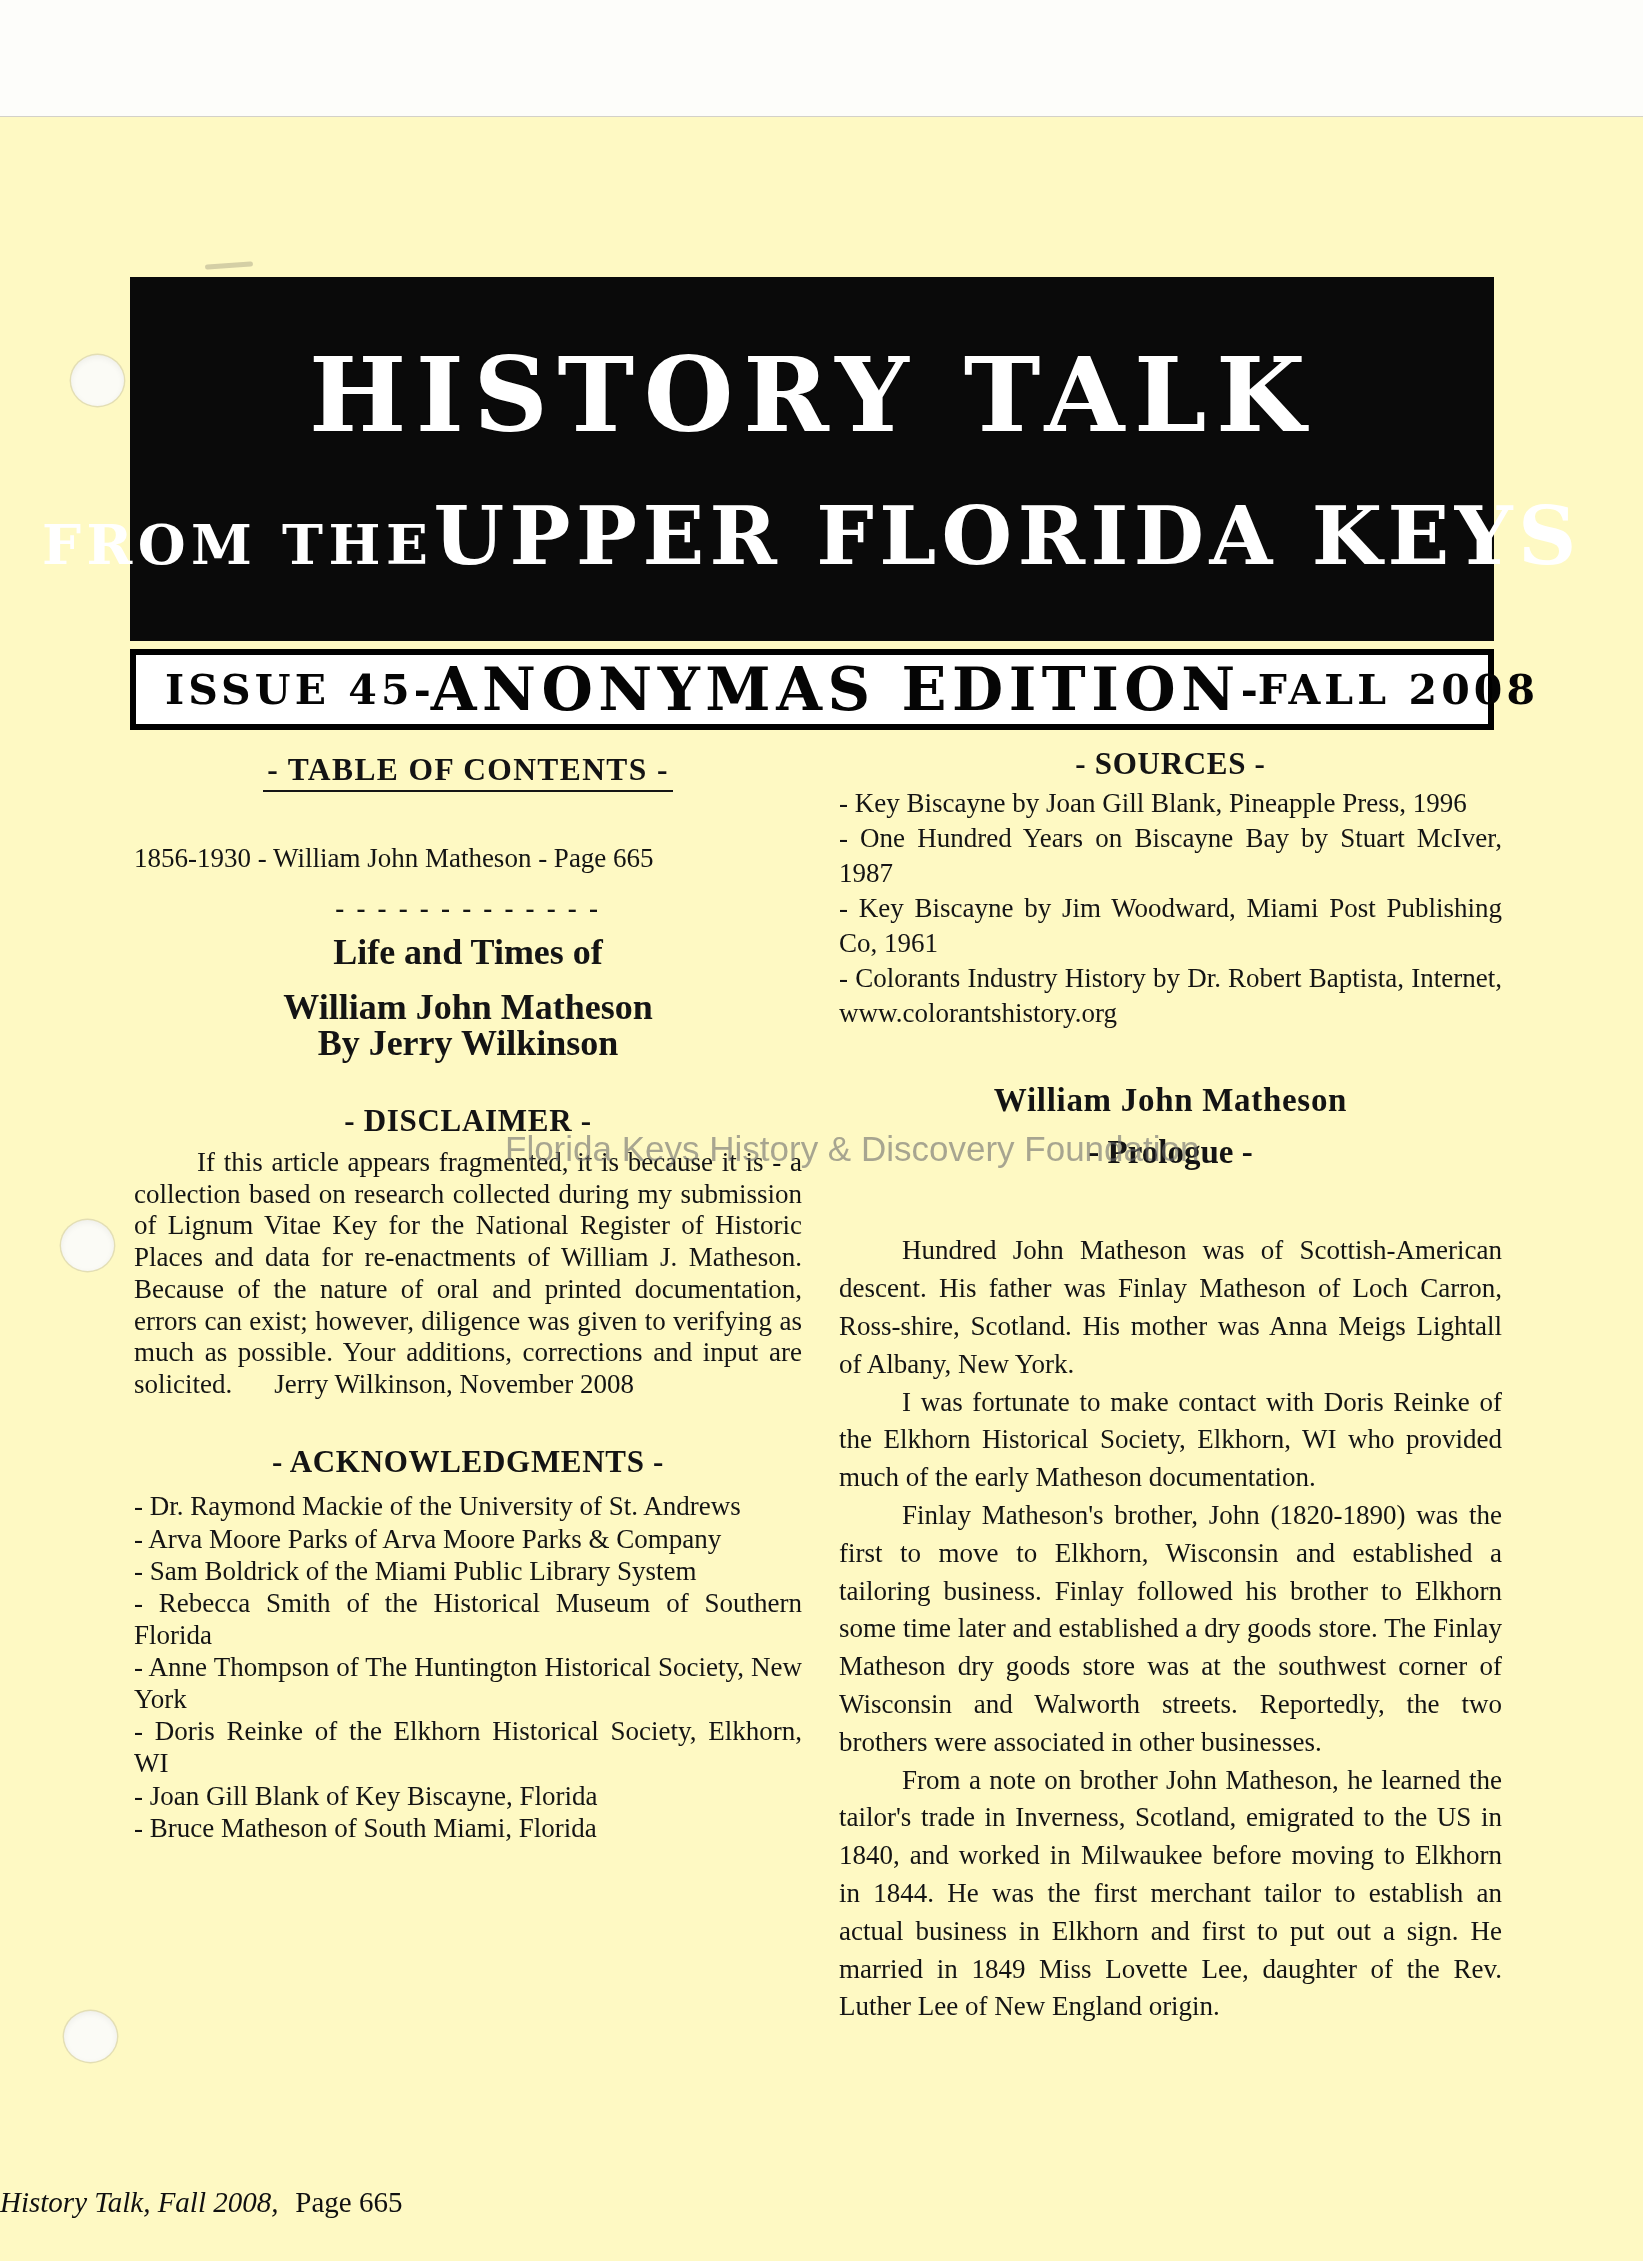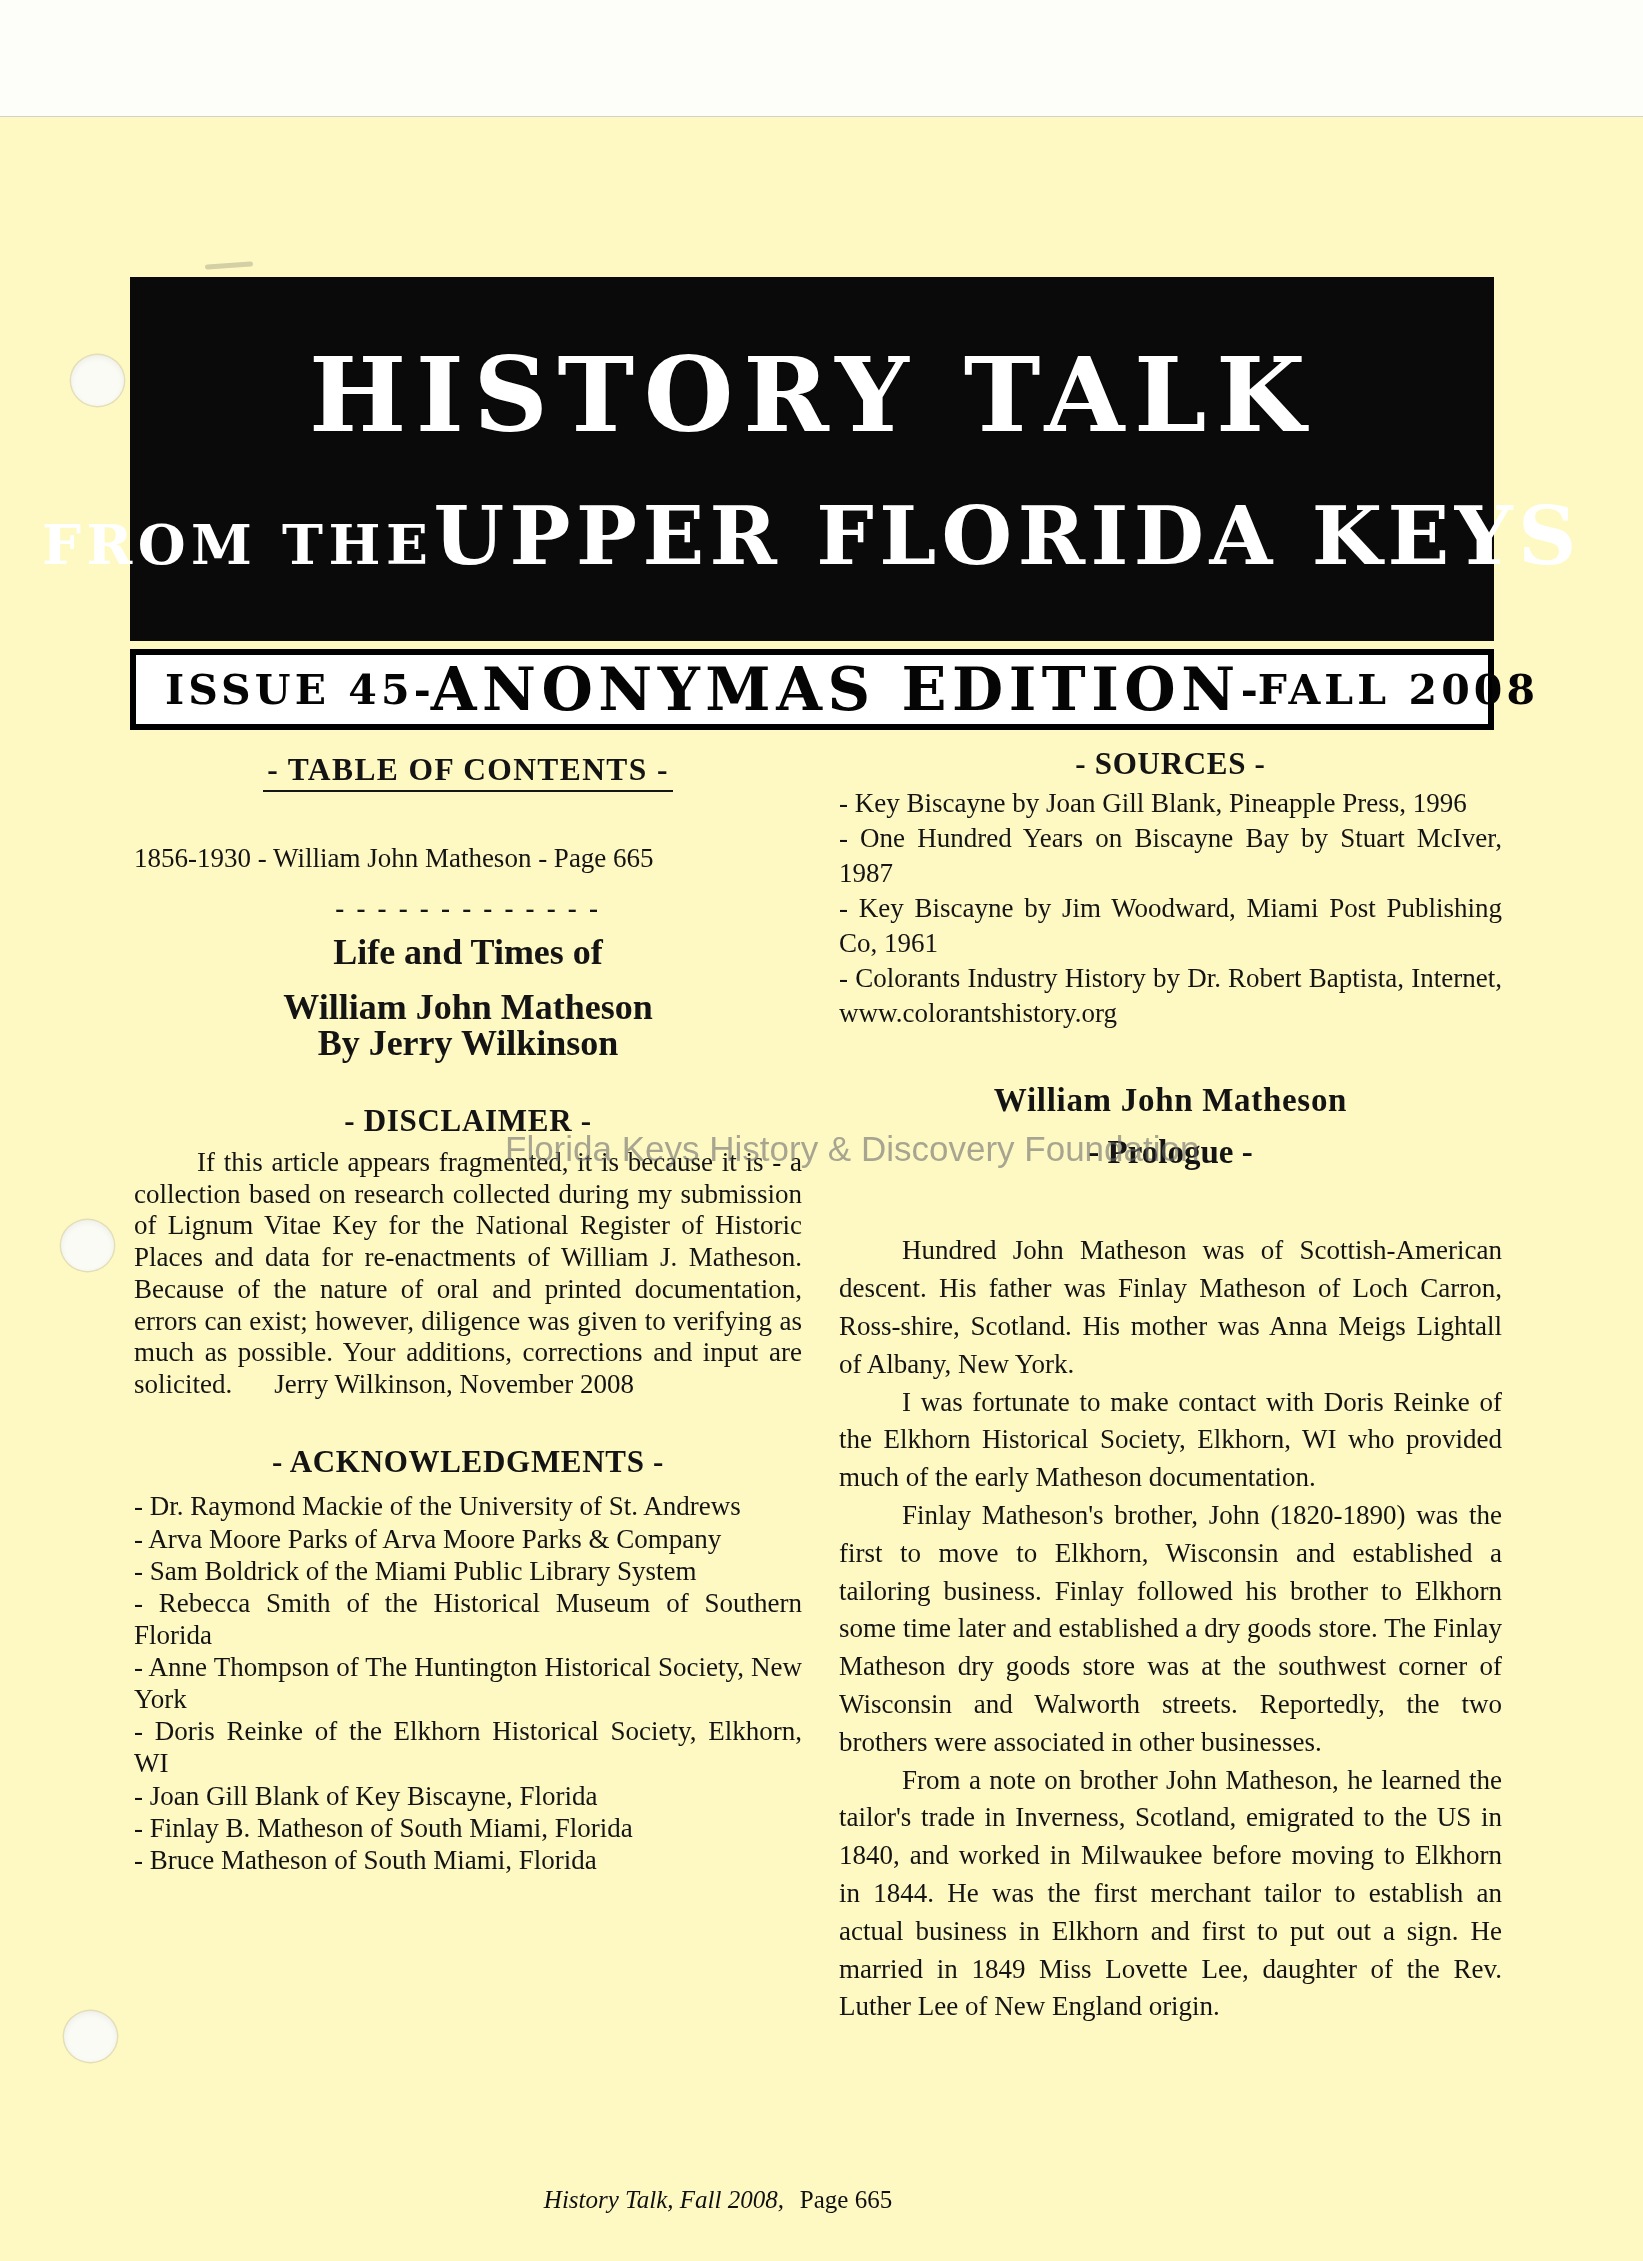--- a/index.html
+++ b/index.html
@@ -102,21 +102,21 @@
 
   
   .watermark{
     position:absolute;left:505px;top:1129px;z-index:6;
     font-family:"Liberation Sans",sans-serif;
     font-size:35px;color:#6f6f6f;opacity:0.60;white-space:nowrap;
     pointer-events:none;
   }
   .footer{
     position:absolute;left:0;top:2186px;width:1436px;
-    text-align:center;font-size:25px;color:#101010;white-space:nowrap;
+    text-align:left;font-size:29px;color:#101010;white-space:nowrap;
   }
   .f-ital{font-style:italic;}
   .f-page{margin-left:9.6px;}
 </style>
 </head>
 <body>
 
 <div class="scan">
 
   <div class="scan-top-strip"></div>
@@ -157,21 +157,20 @@
 
     <div class="sec-head ack-head">- ACKNOWLEDGMENTS -</div>
     <div class="list">
         <div class="list-item">- Dr. Raymond Mackie of the University of St. Andrews</div>
         <div class="list-item">- Arva Moore Parks of Arva Moore Parks &amp; Company</div>
         <div class="list-item">- Sam Boldrick of the Miami Public Library System</div>
         <div class="list-item">- Rebecca Smith of the Historical Museum of Southern Florida</div>
         <div class="list-item">- Anne Thompson of The Huntington Historical Society, New York</div>
         <div class="list-item">- Doris Reinke of the Elkhorn Historical Society, Elkhorn, WI</div>
         <div class="list-item">- Joan Gill Blank of Key Biscayne, Florida</div>
-        <div class="list-item">- Finlay B. Matheson of South Miami, Florida</div>
         <div class="list-item">- Bruce Matheson of South Miami, Florida</div>
       </div>
   </div>
 
   <div class="col right">
     <div class="sec-head sources-head">- SOURCES -</div>
     <div class="list">
         <div class="list-item">- Key Biscayne by Joan Gill Blank, Pineapple Press, 1996</div>
         <div class="list-item">- One Hundred Years on Biscayne Bay by Stuart McIver, 1987</div>
         <div class="list-item">- Key Biscayne by Jim Woodward, Miami Post Publishing Co, 1961</div>

